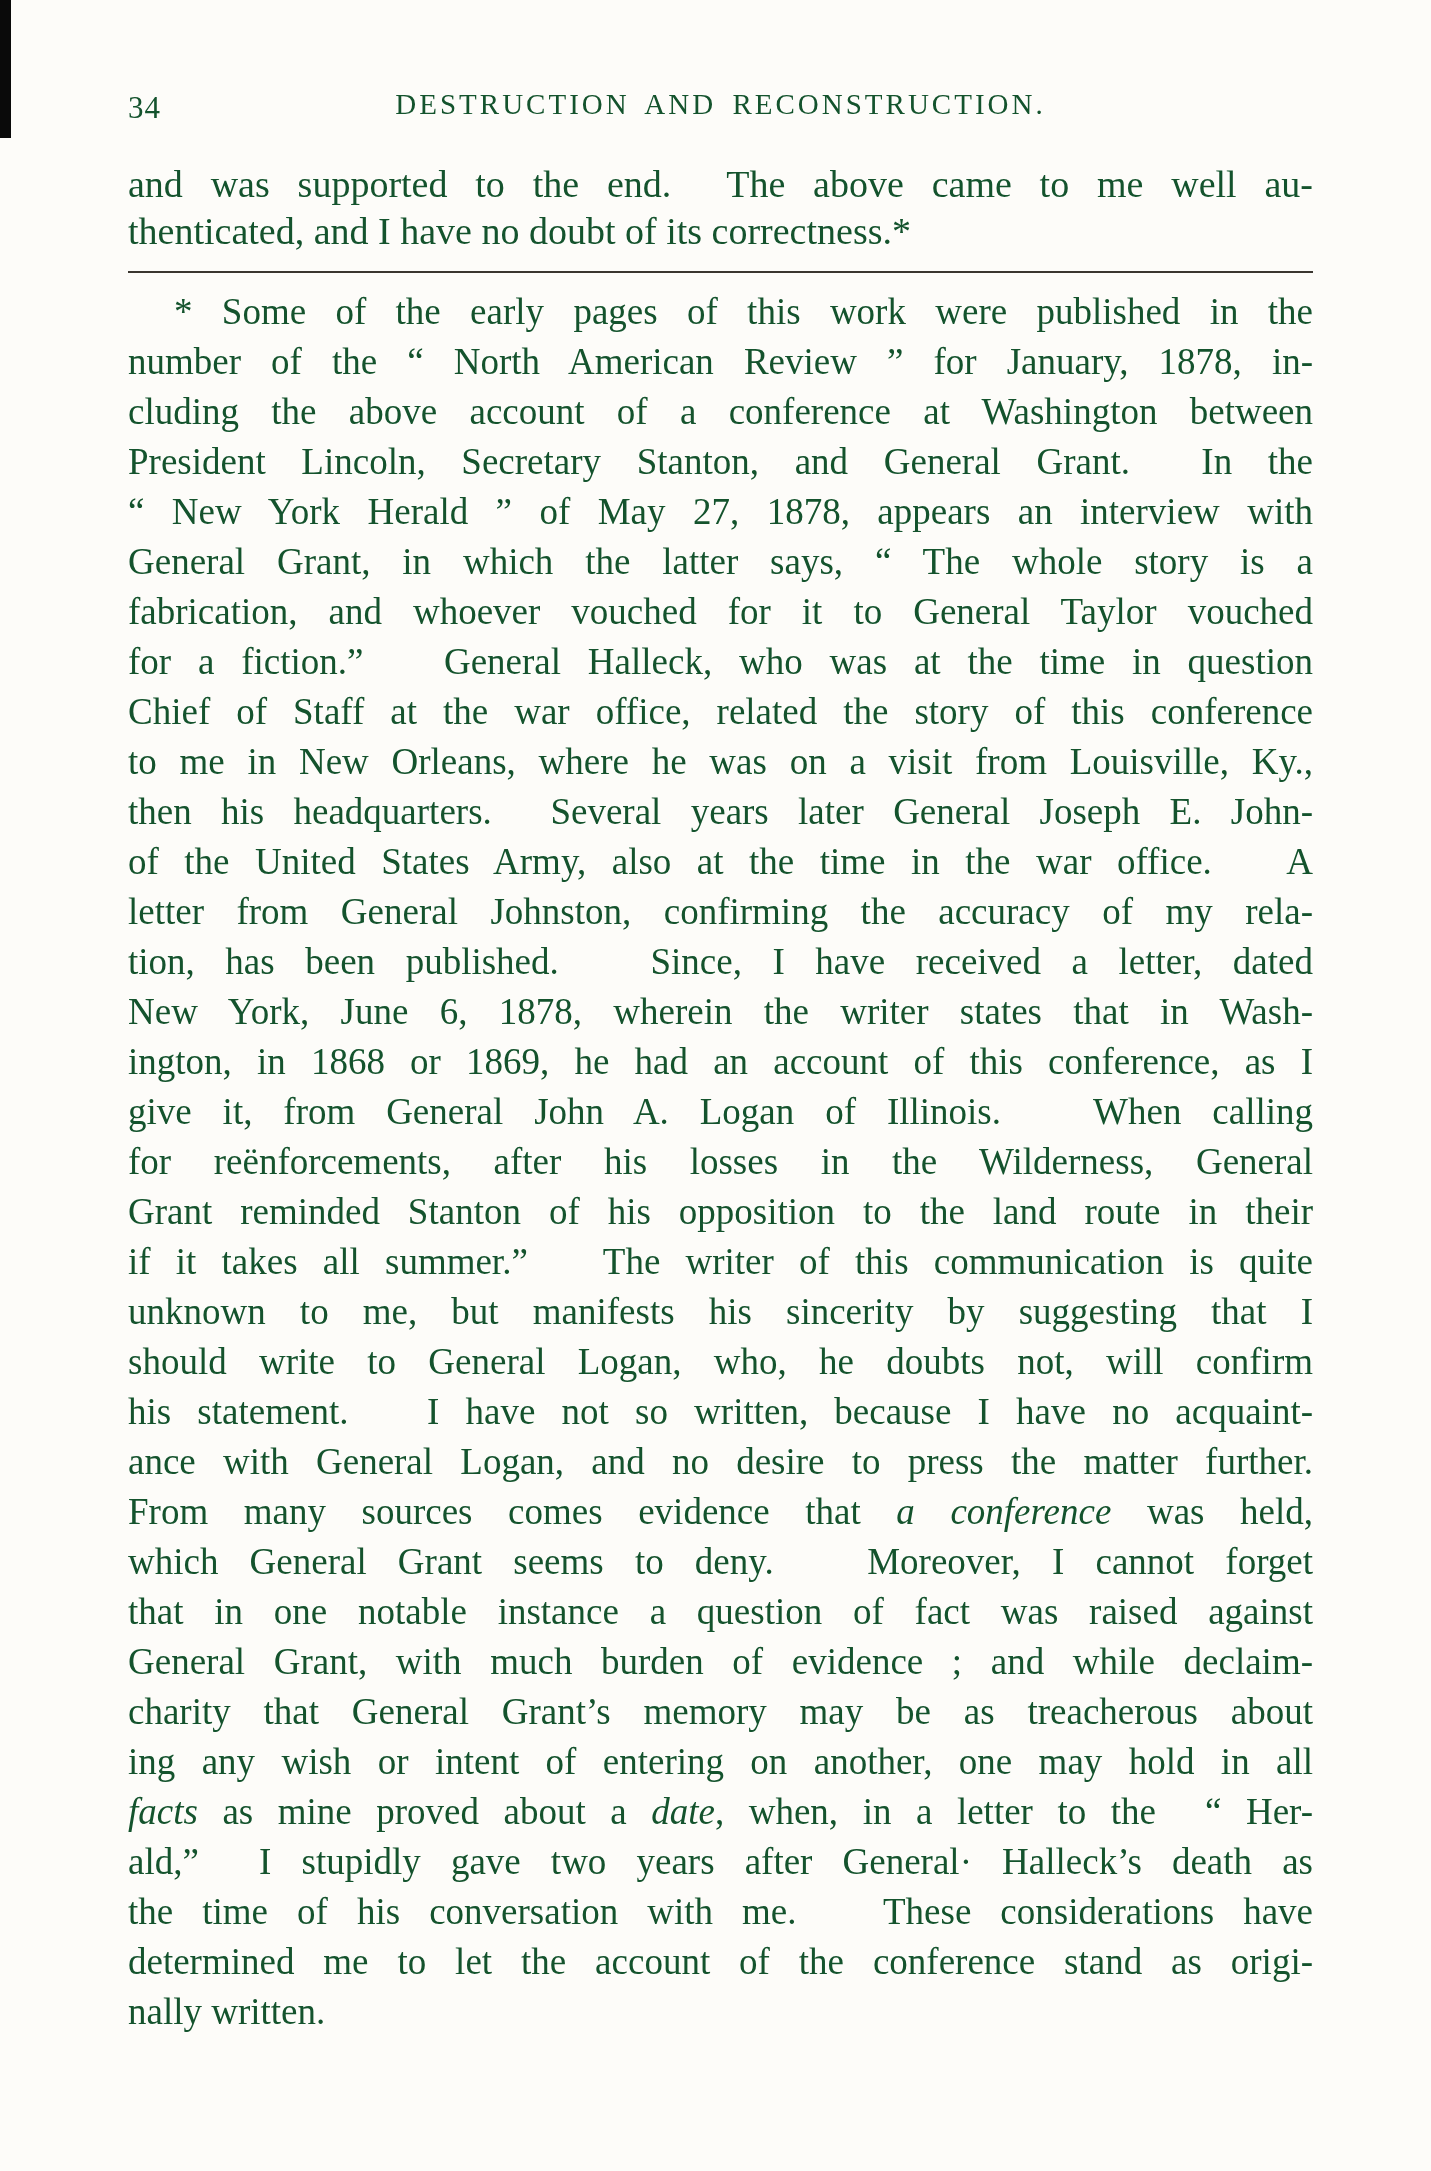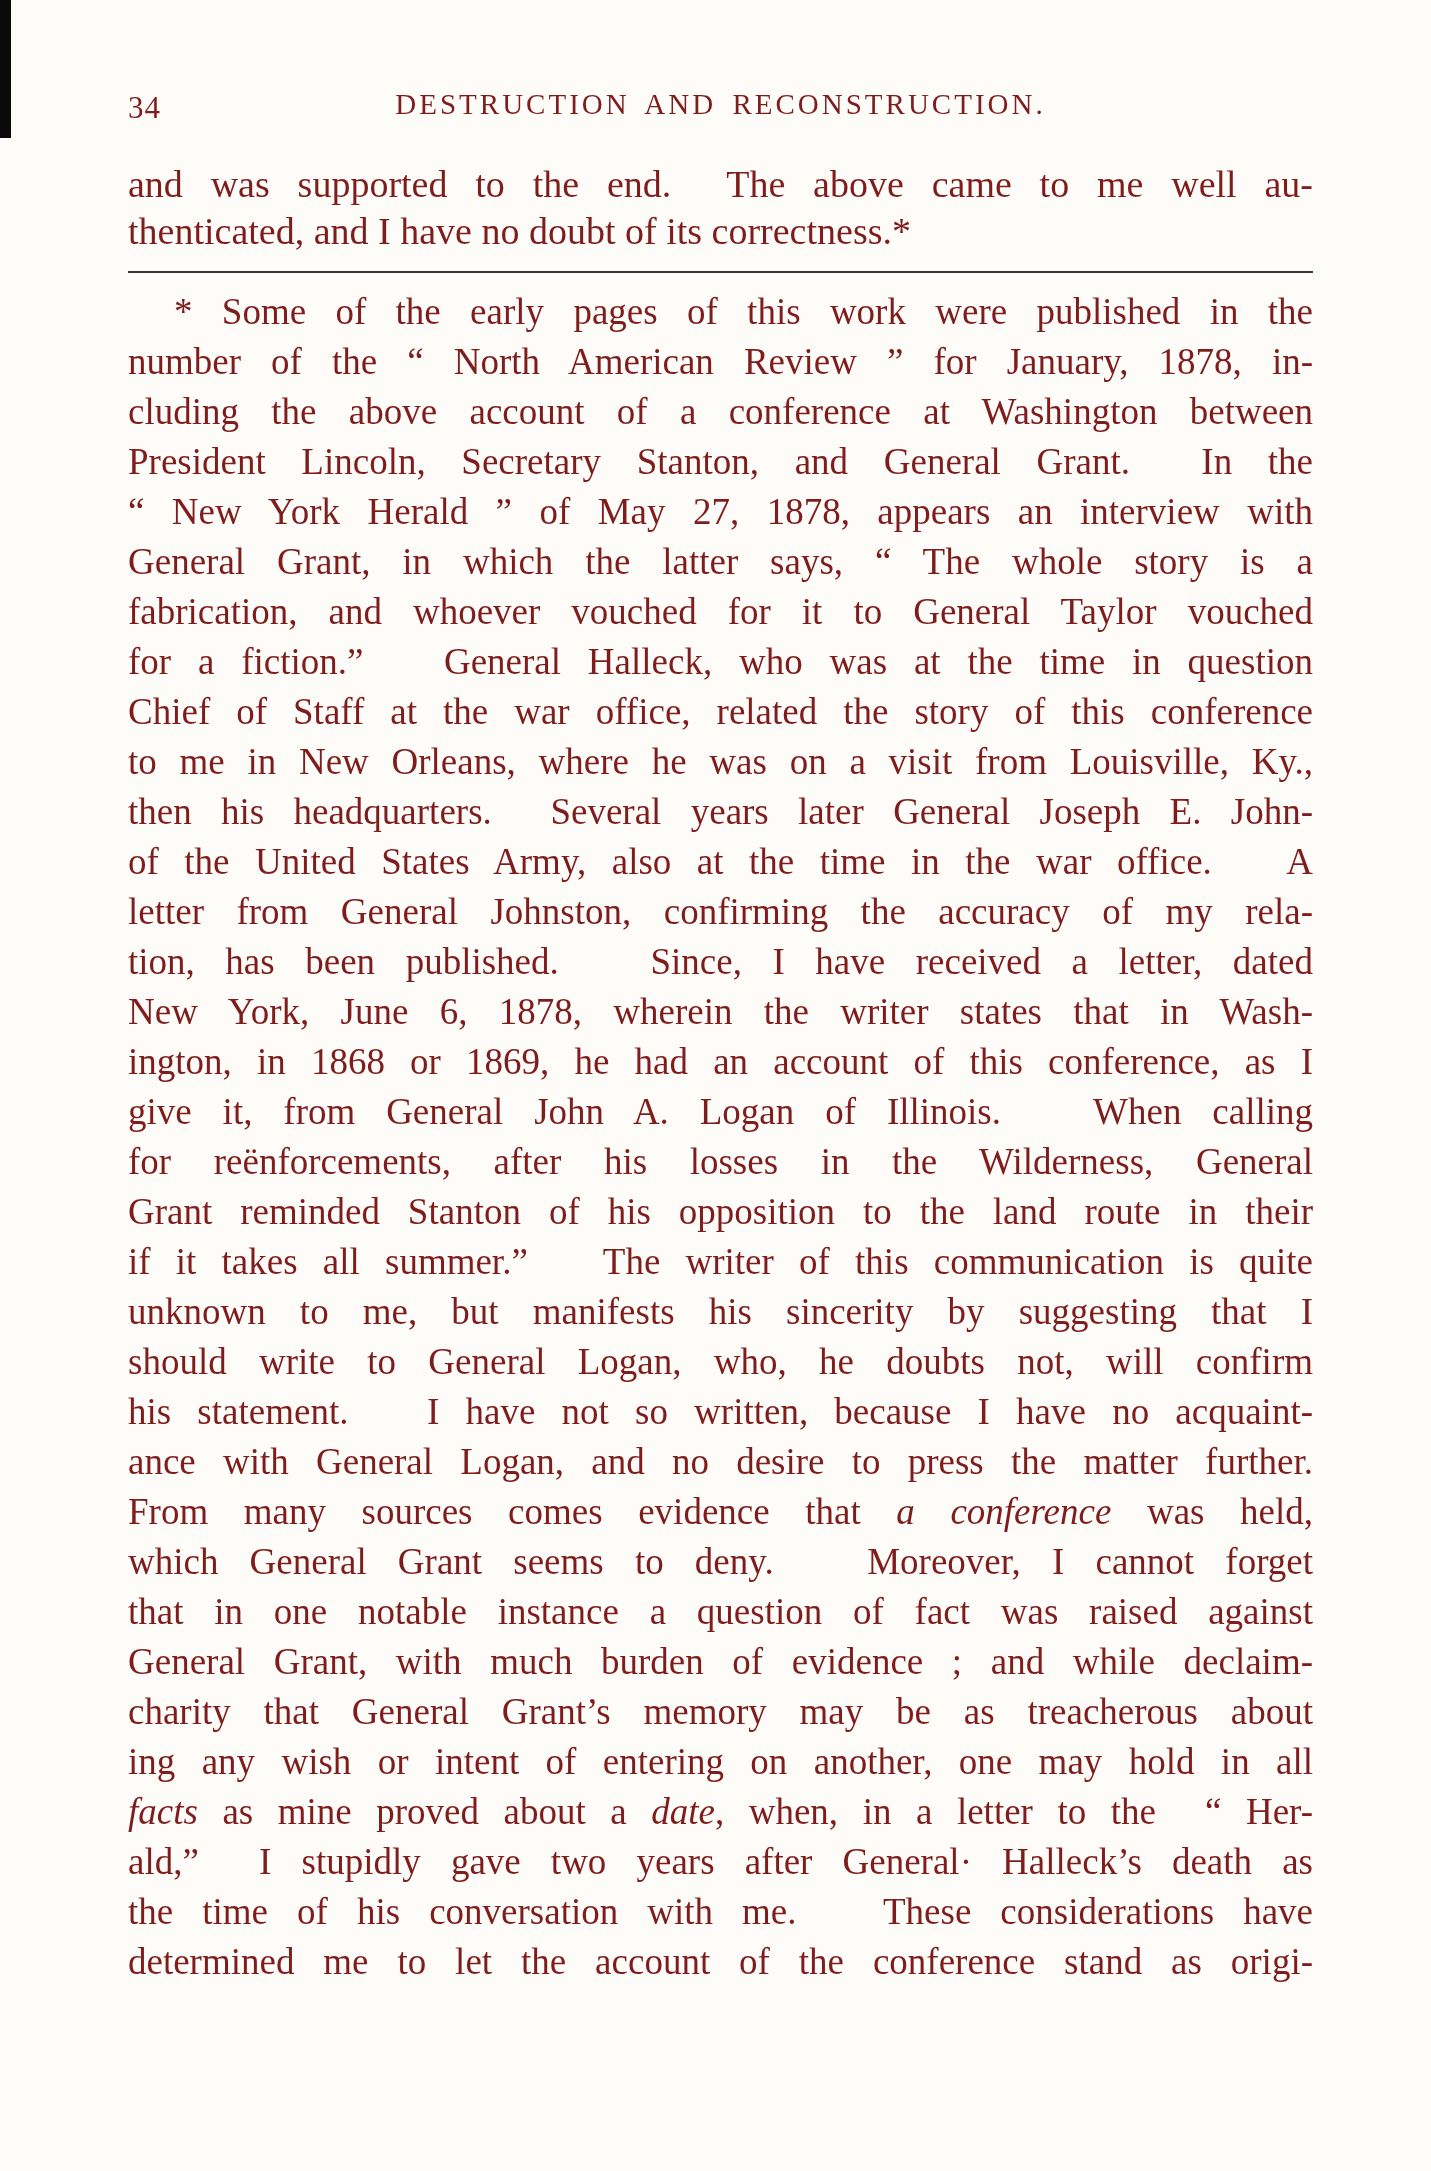--- a/index.html
+++ b/index.html
@@ -2,21 +2,21 @@
 <html><head>
 <meta charset="utf-8">
 <style>
   html, body { margin: 0; padding: 0; background: #e8e6e1; }
   .page {
     position: relative;
     width: 1431px;
     height: 2171px;
     margin: 0 auto;
     background: #fdfcf9;
-    color: #7f1d1d;
+    color: #14532d;
     font-family: "Liberation Serif", serif;
     box-sizing: border-box;
     padding: 88px 118px 0 128px;
     overflow: hidden;
   }
   .scan-artifact {
     position: absolute;
     left: 0; top: 0;
     width: 11px; height: 138px;
     background: #0a0a0a;
@@ -109,14 +109,15 @@
       <div class="line"><span>From many sources comes evidence that </span><span class="it">a conference</span><span> was held,</span></div>
       <div class="line"><span>which General Grant seems to deny.   Moreover, I cannot forget</span></div>
       <div class="line"><span>that in one notable instance a question of fact was raised against</span></div>
       <div class="line"><span>General Grant, with much burden of evidence ; and while declaim-</span></div>
       <div class="line"><span>charity that General Grant’s memory may be as treacherous about</span></div>
       <div class="line"><span>ing any wish or intent of entering on another, one may hold in all</span></div>
       <div class="line"><span class="it">facts</span><span> as mine proved about a </span><span class="it">date</span><span>, when, in a letter to the  “ Her-</span></div>
       <div class="line"><span>ald,”  I stupidly gave two years after General· Halleck’s death as</span></div>
       <div class="line"><span>the time of his conversation with me.   These considerations have</span></div>
       <div class="line"><span>determined me to let the account of the conference stand as origi-</span></div>
+      <div class="line last"><span>nally written.</span></div>
     </div>
 </div>
 
 </body></html>

